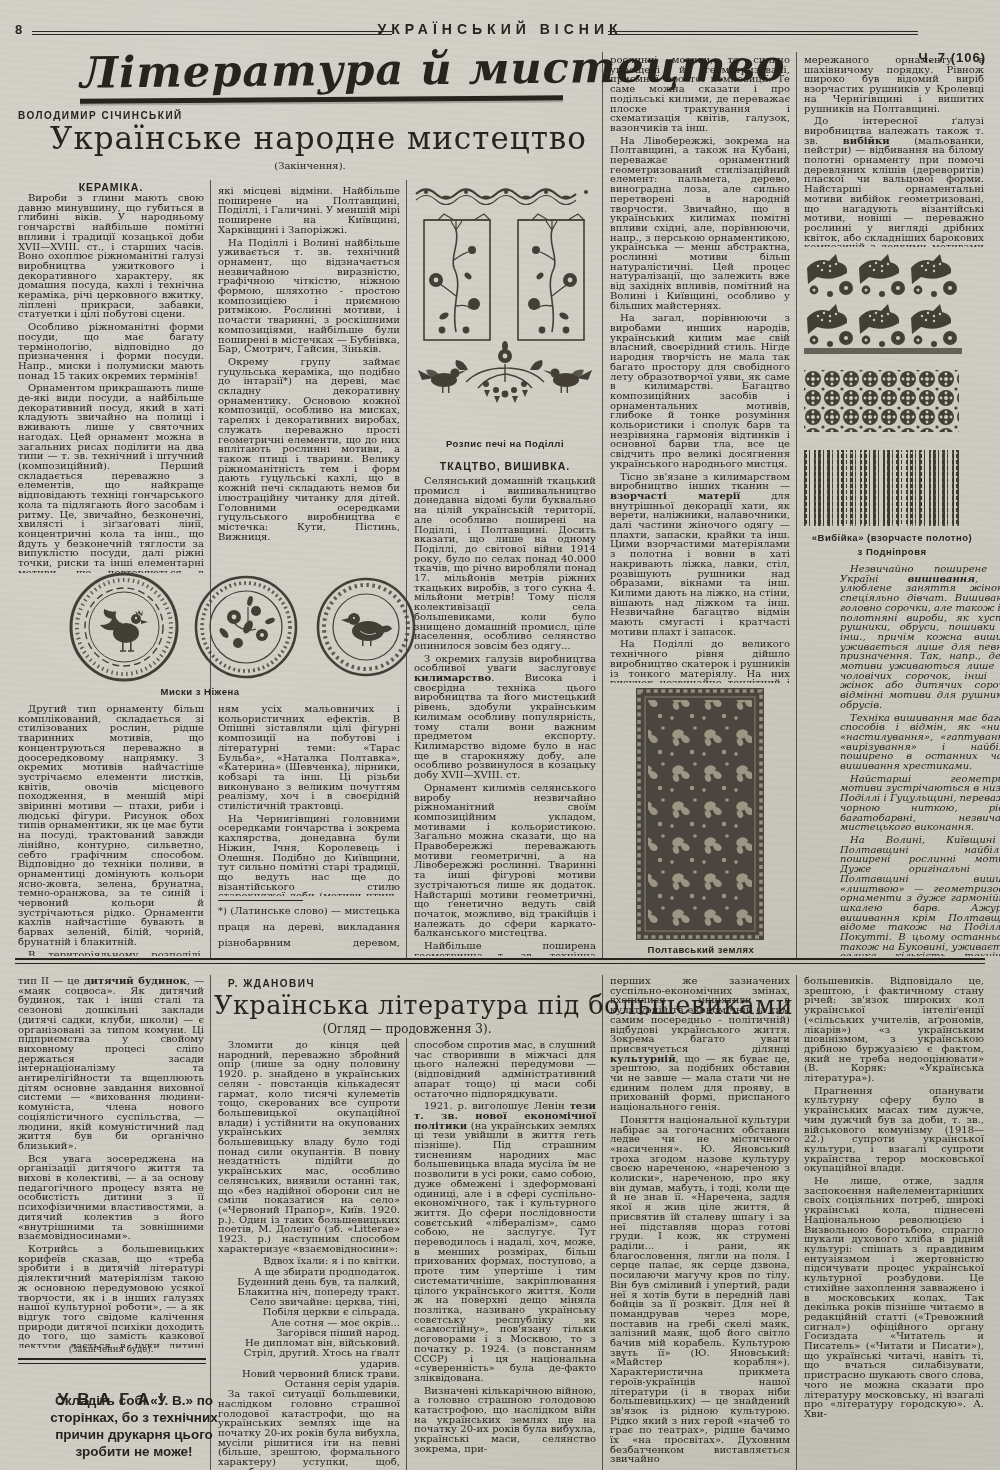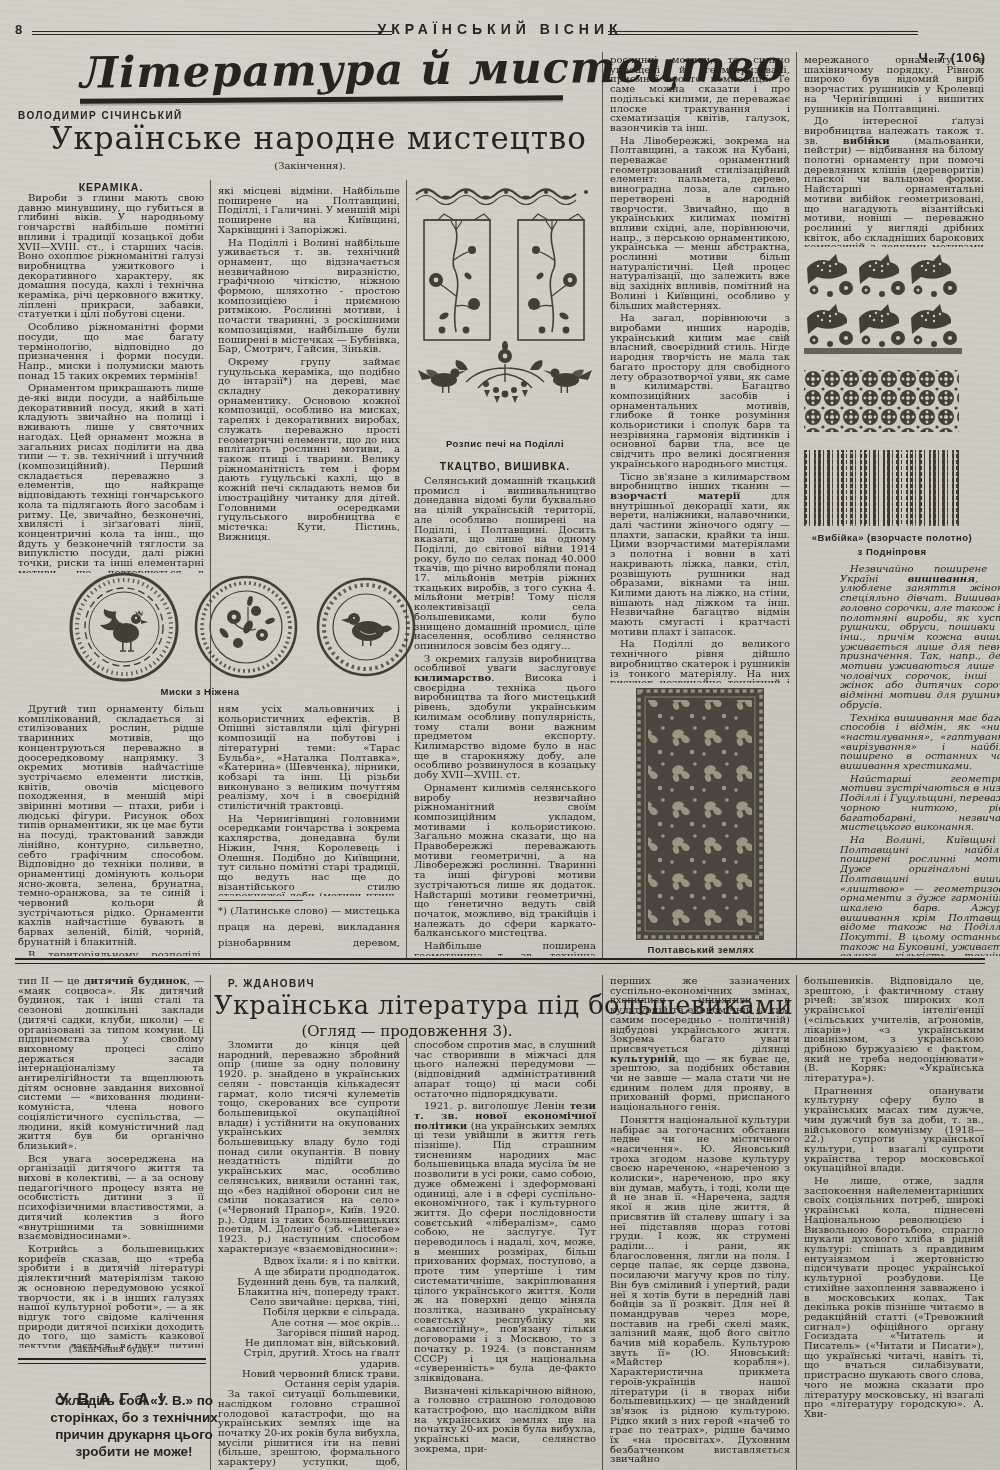--- a/index.html
+++ b/index.html
@@ -36,21 +36,21 @@
   .poem div{text-indent:0;margin:0;padding-left:14px;text-align:right;line-height:10.2px;}
   .footnote{font-size:10px;line-height:16px;}
   .fn-rule{width:85px;border-top:1px solid #26241d;margin:4px 0 3px 0;}
 
   .caption{font:bold 9.5px "Liberation Sans", sans-serif;text-align:center;letter-spacing:.5px;}
 
   .vrule{width:1px;background:linear-gradient(#2a2820,#2a2820);opacity:.75;}
   .dbl-rule{height:3px;border-top:2px solid #26241d;border-bottom:1.4px solid #26241d;}
 
   .a2-title{font-family:"DejaVu Serif", serif;font-size:25.5px;text-align:center;white-space:nowrap;letter-spacing:.5px;}
-  .a2-sub{font-size:15px;text-align:center;}
+  .a2-sub{font-size:12px;text-align:center;}
 
   .notice-title{font:bold 17px "Liberation Sans", sans-serif;text-align:center;letter-spacing:2px;}
   .notice-text{font:bold 13.5px "Liberation Sans", sans-serif;line-height:17px;text-align:center;margin-left:22px;}
 
   .halftone{filter:contrast(.95) brightness(1.02);}
   .stripes{background:
      repeating-linear-gradient(90deg,#3e3a31 0 3px, transparent 3px 5px, #3e3a31 5px 6px,
         transparent 6px 10px, #3e3a31 10px 12px, transparent 12px 14px,
         #3e3a31 14px 17px, transparent 17px 19px, #3e3a31 19px 20px, transparent 20px 23px);}
   .stripes-dots{background-image:radial-gradient(circle,#cfccc3 .9px, transparent 1.2px);background-size:5px 6px;}

